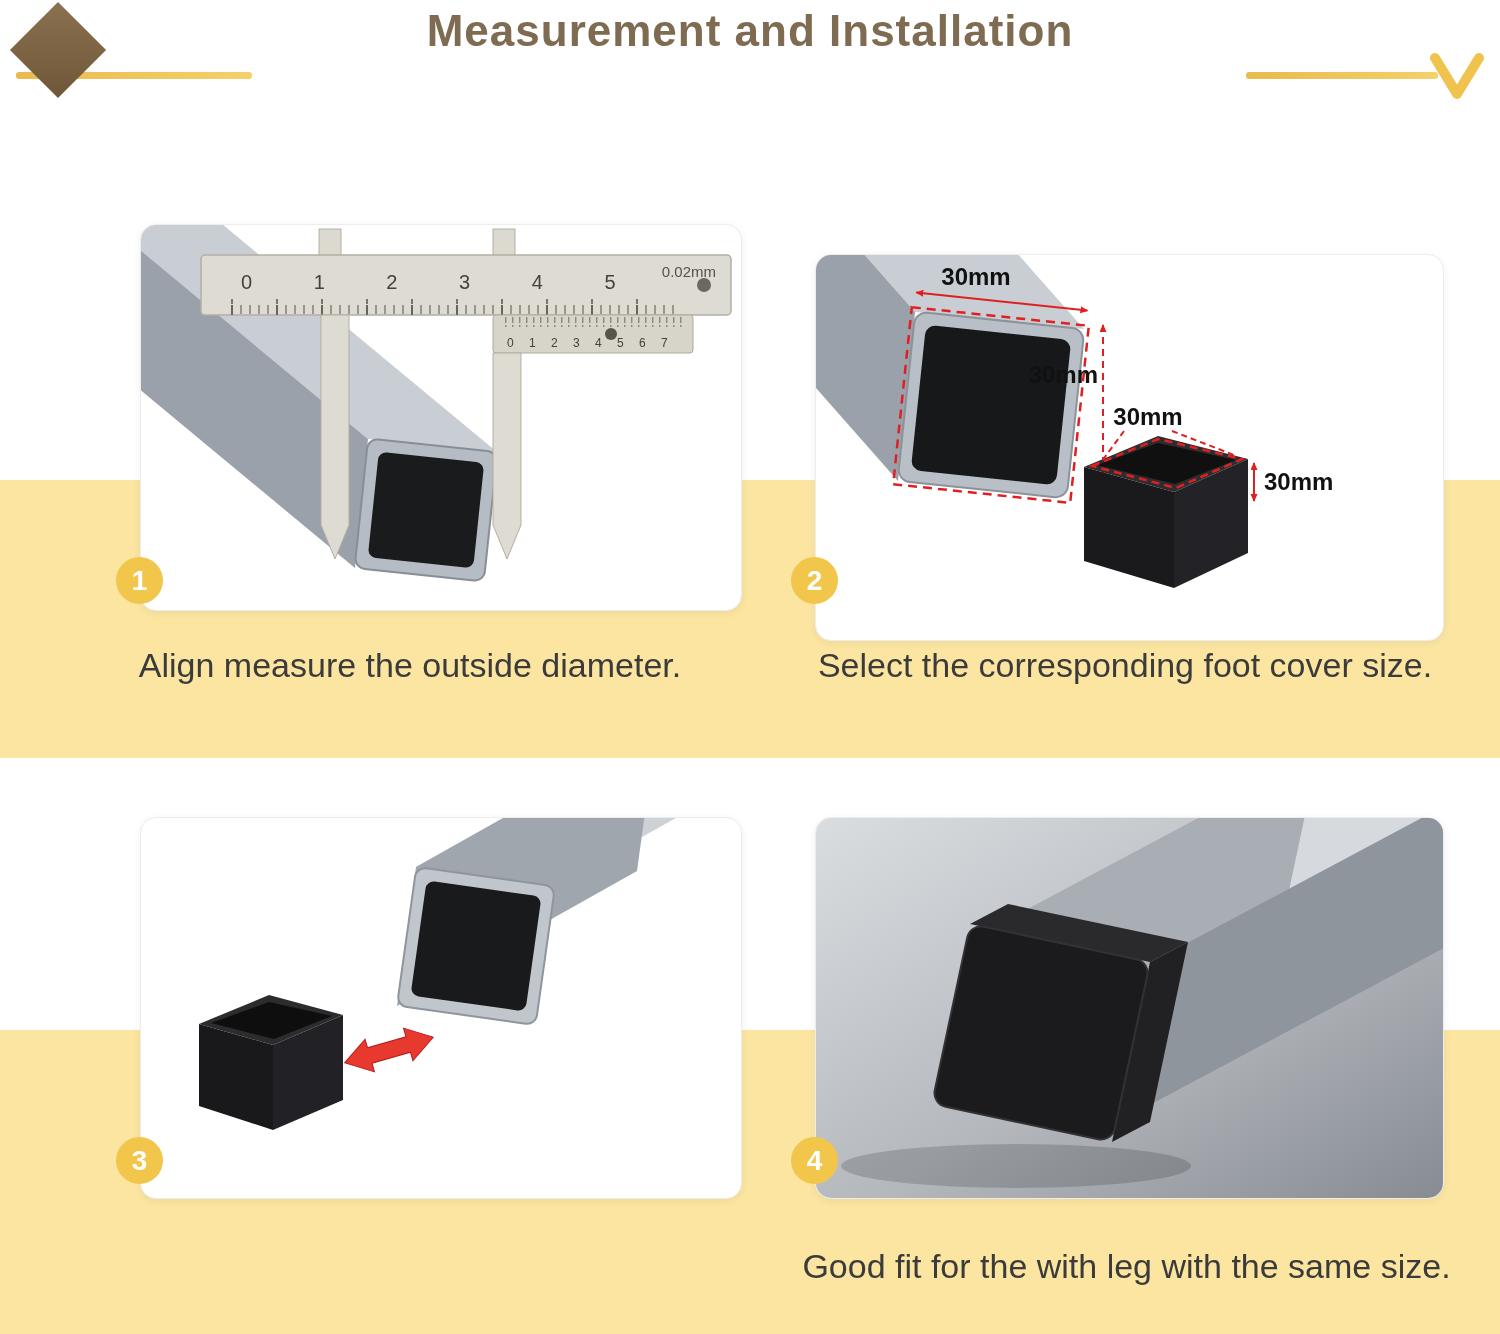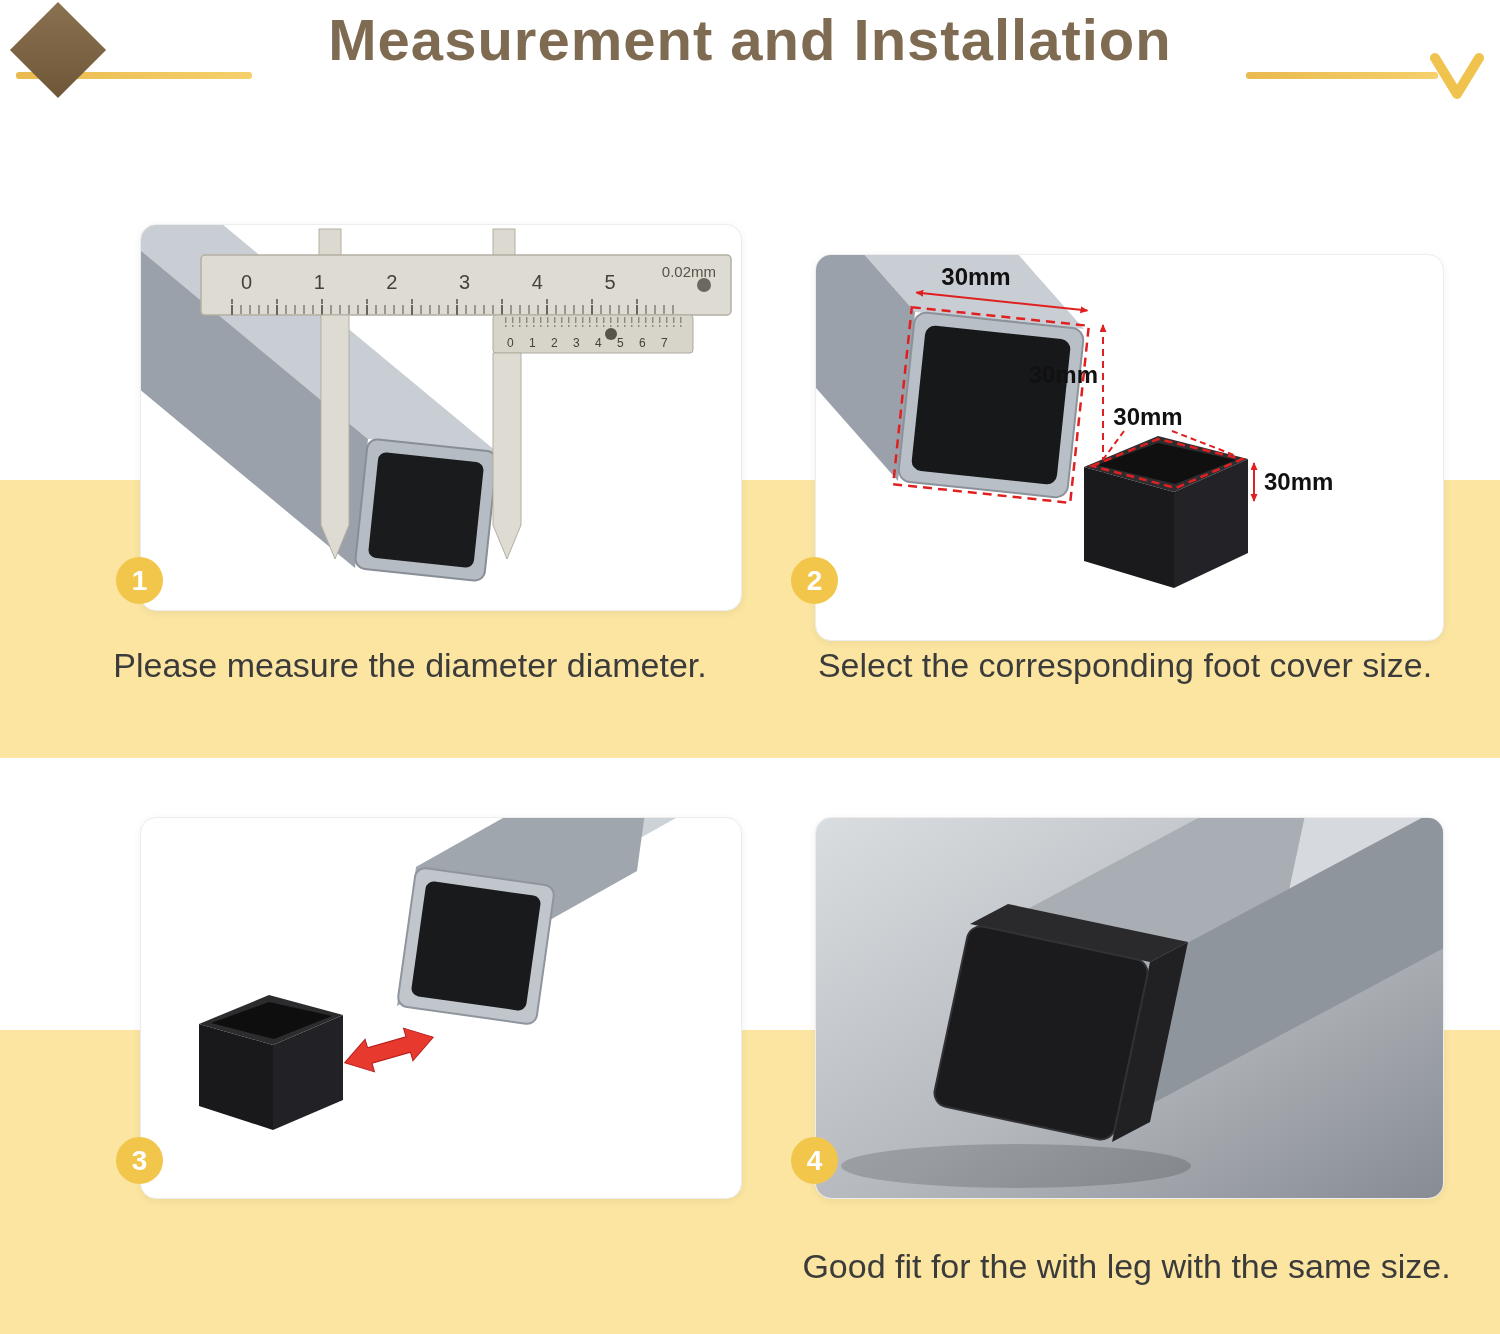--- a/index.html
+++ b/index.html
@@ -2,21 +2,21 @@
 <html><head>
 <meta charset="utf-8">
 <style>
   html,body{margin:0;padding:0;background:#ffffff;}
   .page{position:relative;width:1500px;height:1334px;background:#ffffff;overflow:hidden;
         font-family:"Liberation Sans", sans-serif;}
   .band{position:absolute;left:0;width:100%;background:#FBE5A1;}
   .band1{top:480px;height:278px;}
   .band2{top:1030px;height:304px;}
   .title{position:absolute;top:6px;left:0;width:100%;text-align:center;margin:0;
-         font-size:58px;font-weight:bold;color:#7E6B51;letter-spacing:1px;}
+         font-size:44px;font-weight:bold;color:#7E6B51;letter-spacing:1px;}
   .goldline{position:absolute;height:7px;border-radius:3px;
             background:linear-gradient(90deg,#E9BA4F,#F5D06B);}
   .line-left{left:16px;top:72px;width:236px;}
   .line-right{left:1246px;top:72px;width:192px;}
   .diamond{position:absolute;left:24px;top:16px;width:68px;height:68px;
            background:linear-gradient(135deg,#8A7150,#6E5738);transform:rotate(45deg);}
   .chevron{position:absolute;left:1430px;top:52px;}
   .card{position:absolute;background:#ffffff;border-radius:16px;border:1px solid #ededed;
         box-shadow:0 2px 8px rgba(0,0,0,0.06);overflow:hidden;}
   .card1{left:140px;top:224px;width:600px;height:385px;}
@@ -186,17 +186,17 @@
         </g>
       </g>
     </svg>
   </div>
 
   <div class="badge b1">1</div>
   <div class="badge b2">2</div>
   <div class="badge b3">3</div>
   <div class="badge b4">4</div>
 
-  <div class="caption c1">Please measure the diameter diameter.</div>
+  <div class="caption c1">Align measure the outside diameter.</div>
   <div class="caption c2">Select the corresponding foot cover size.</div>
   <div class="caption c4">Good fit for the with leg with the same size.</div>
 
 </div>
 
 </body></html>

